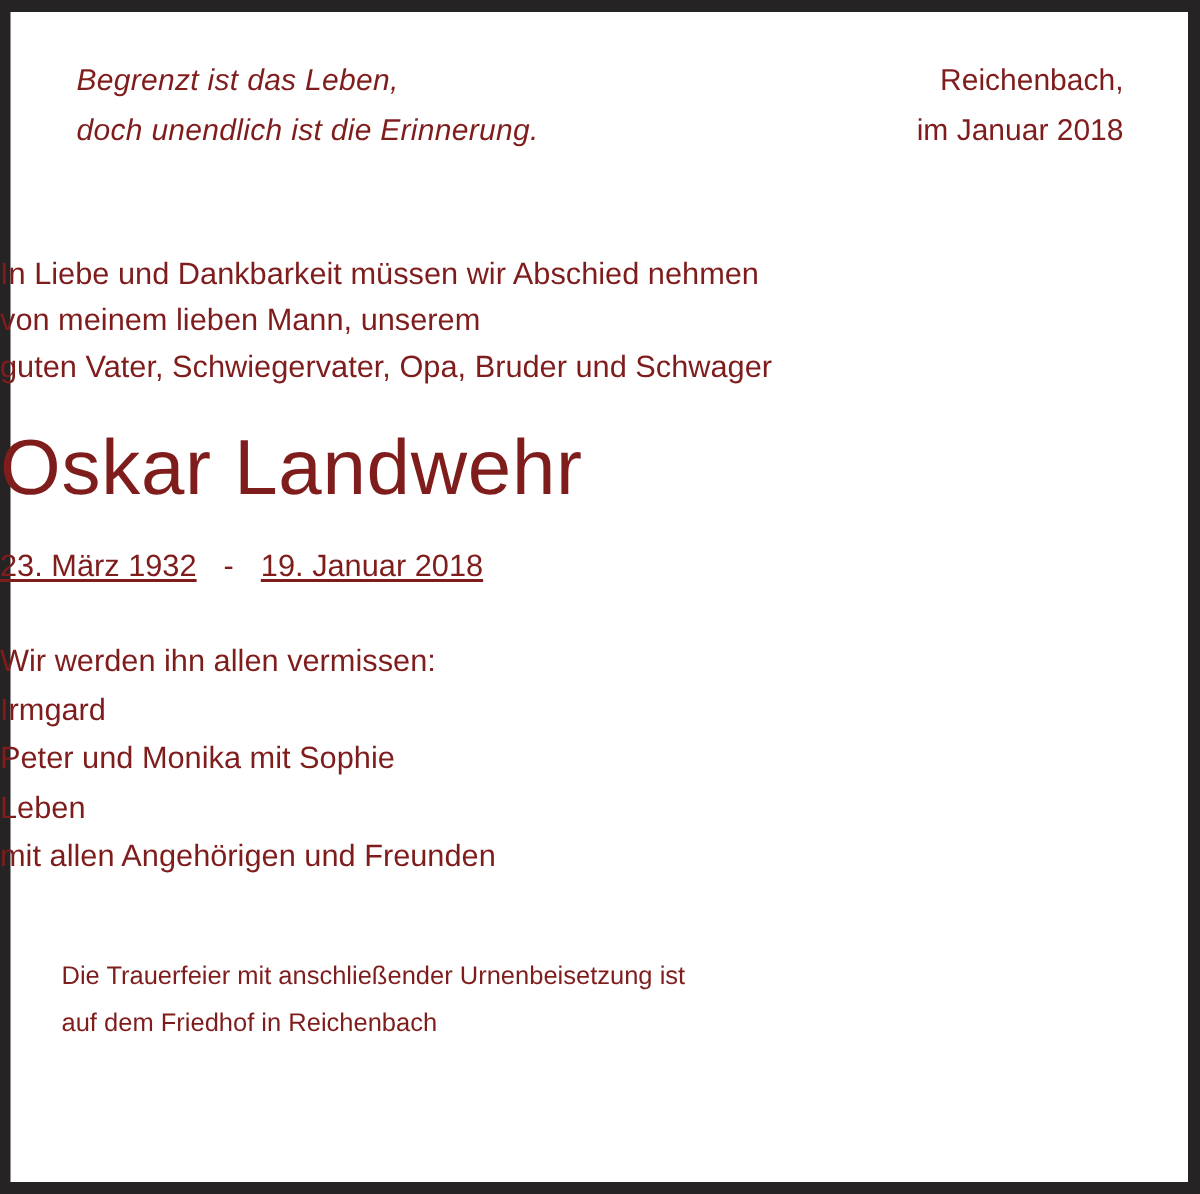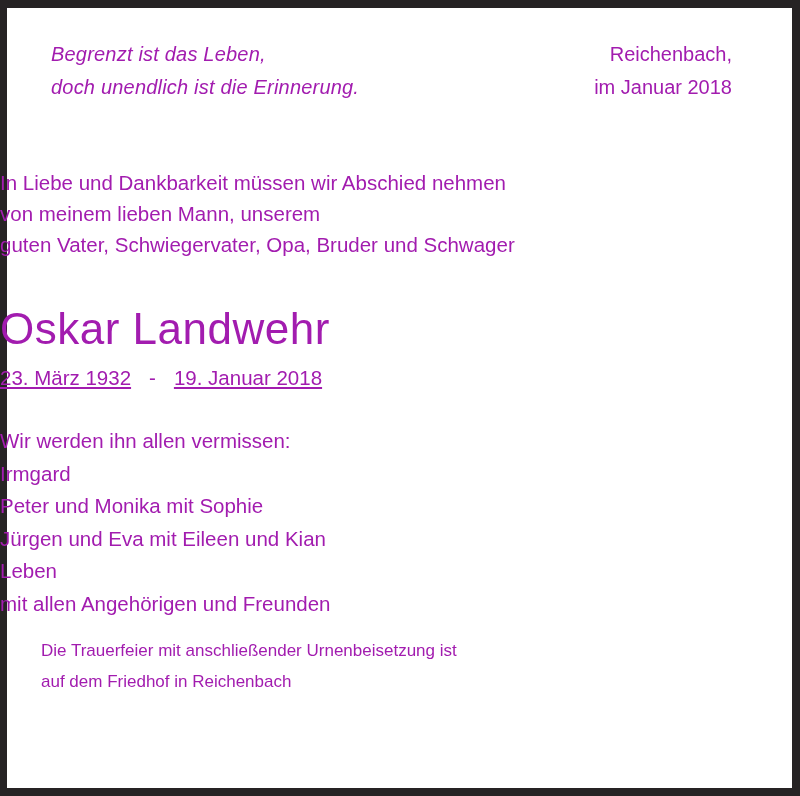--- a/index.html
+++ b/index.html
@@ -9,39 +9,39 @@
       width: 800px; height: 796px;
       box-sizing: border-box;
       border-style: solid;
       border-color: #262324;
       border-width: 8px 8px 8px 7px;
       background: #ffffff;
     }
     .txt {
       position: absolute;
       font-family: "Liberation Sans", "DejaVu Sans", sans-serif;
-      color: #a21caf;
+      color: #7f1d1d;
       white-space: nowrap;
     }
     .motto {
       left: 51px; top: 38px;
       font-size: 20px; line-height: 33px;
       font-style: italic;
       letter-spacing: 0.2px;
     }
     .place {
-      right: 68px; top: 38px;
+      right: 51px; top: 38px;
       font-size: 20px; line-height: 33px;
       text-align: right;
     }
     .centered {
       left: 0; width: 800px; text-align: left;
     }
     .intro { top: 167px; font-size: 20.5px; line-height: 31px; }
-    .name { top: 301px; font-size: 44px; line-height: 56px; letter-spacing: 0.5px; }
+    .name { top: 284px; font-size: 52px; line-height: 56px; letter-spacing: 0.5px; }
     .dates { top: 362px; font-size: 20.5px; line-height: 31px; text-decoration: underline; }
     .dates .sep { display: inline-block; padding: 0 18px; }
     .mourners { top: 425px; font-size: 20.5px; line-height: 32.6px; }
     .service { top: 635px; font-size: 17px; line-height: 31px; padding-left: 41px; }
     .line { display: block; }
   </style>
 </head>
 <body>
 
 <div class="frame"></div>
@@ -65,21 +65,20 @@
 <div class="txt centered name">Oskar Landwehr</div>
 
 <div class="txt centered dates">
   <span>23. März 1932</span><span class="sep">-</span><span>19. Januar 2018</span>
 </div>
 
 <div class="txt centered mourners">
   <span class="line">Wir werden ihn allen vermissen:</span>
   <span class="line">Irmgard</span>
   <span class="line">Peter und Monika mit Sophie</span>
-  <span class="line">Jürgen und Eva mit Eileen und Kian</span>
   <span class="line">Leben</span>
   <span class="line">mit allen Angehörigen und Freunden</span>
 </div>
 
 <div class="txt centered service">
   <span class="line">Die Trauerfeier mit anschließender Urnenbeisetzung ist</span>
   <span class="line">auf dem Friedhof in Reichenbach</span>
 </div>
 
 </body></html>

